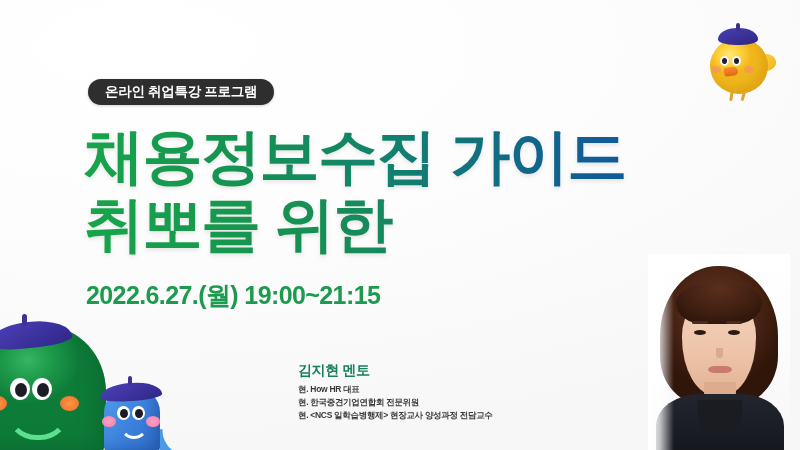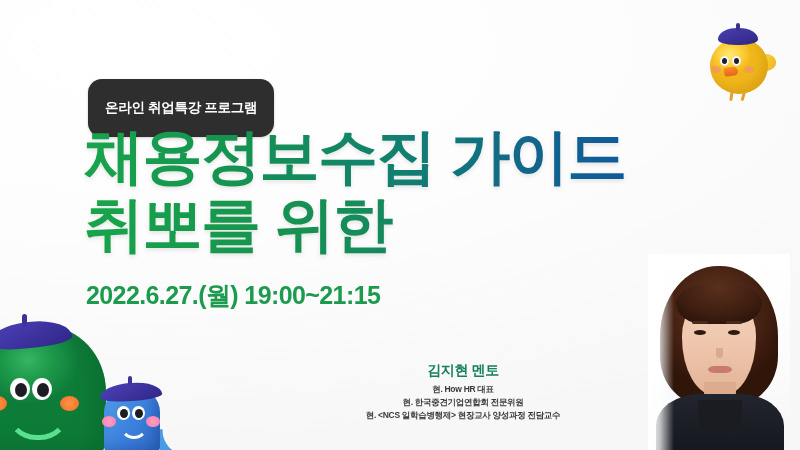--- a/index.html
+++ b/index.html
@@ -21,21 +21,21 @@
       radial-gradient(120% 90% at 18% 10%, #ffffff 0%, #fdfdfd 45%, #f7f7f7 100%);
     overflow: hidden;
   }
 
   
   .badge {
     position: absolute;
     left: 88px;
     top: 79px;
     height: 26px;
-    padding: 16px 17px;
+    padding: 0 17px;
     display: flex;
     align-items: center;
     background: #2e2e2e;
     color: #ffffff;
     border-radius: 14px;
     font-size: 13.5px;
     font-weight: 700;
     letter-spacing: -0.3px;
     box-shadow: 0 1px 3px rgba(0,0,0,0.18);
     white-space: nowrap;
@@ -77,21 +77,21 @@
     letter-spacing: -0.6px;
     color: #1c9a4e;
     white-space: nowrap;
   }
 
   
   .mentor-block {
     position: absolute;
     right: 172px;
     top: 362px;
-    text-align: center;
+    text-align: left;
     width: 330px;
   }
   .mentor-name {
     font-size: 14px;
     font-weight: 700;
     color: #16805a;
     letter-spacing: -0.4px;
     margin-bottom: 3px;
     white-space: nowrap;
   }

